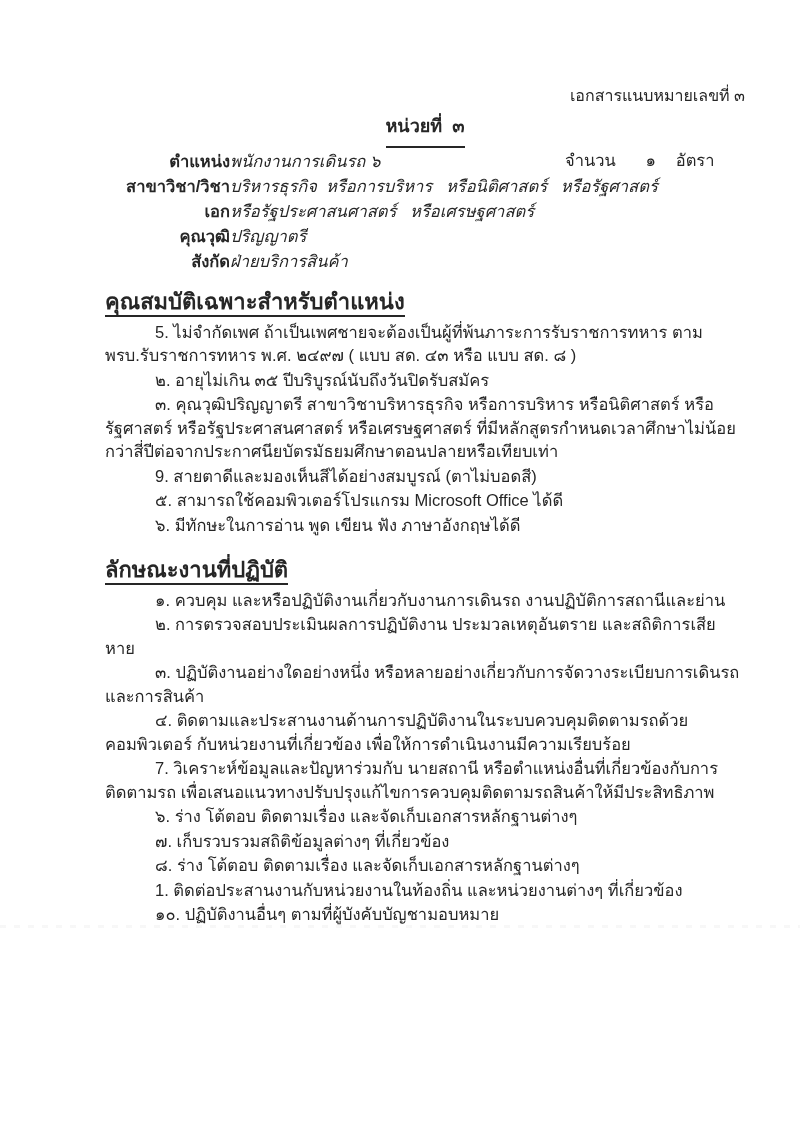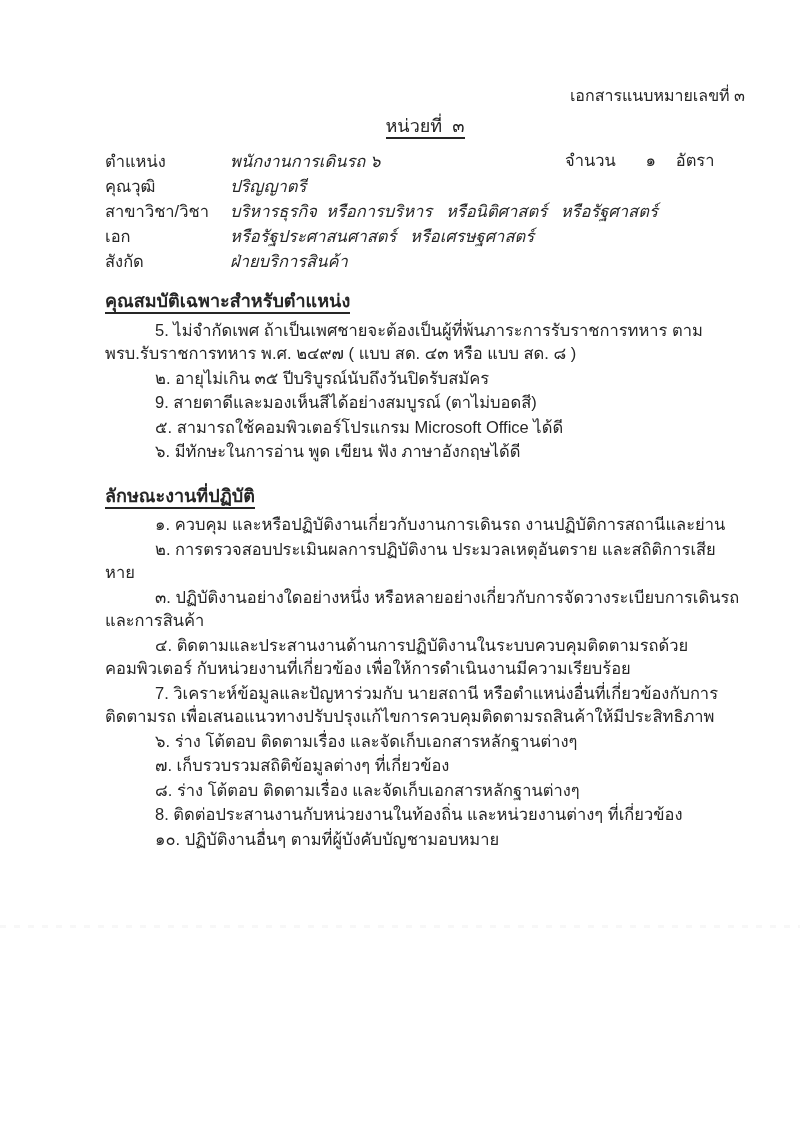--- a/index.html
+++ b/index.html
@@ -21,53 +21,54 @@
     text-align: right;
     font-size: 16px;
     margin-bottom: 7px;
     white-space: pre-wrap;
   }
   .doc-title {
     text-align: center;
     margin-bottom: 11px;
   }
   .doc-title .u {
-    font-weight: normal;
+    font-weight: bold;
     font-size: 18px;
     border-bottom: 2px solid var(--ink, #262626);
-    padding-bottom: 1px;
+    padding-bottom: 10px;
     white-space: pre-wrap;
     margin-top: 20px;
   }
   .info { margin-bottom: 16px; }
   .info .row {
     position: relative;
     display: flex;
     align-items: flex-start;
     line-height: 25px;
   }
   .info .lbl {
     flex: none;
     width: 125px;
-    font-weight: normal;
+    font-weight: bold;
+    text-align: right;
   }
   .info .val, .info .val2 { white-space: pre-wrap; font-style: italic; }
   .info .valwrap { flex: 1 1 auto; }
   .info .extra {
     position: absolute;
     left: 460px;
     top: 0;
     white-space: pre-wrap;
     font-family: Liberation Mono, monospace;
   }
   .section { margin-bottom: 21px; }
   .section-title { margin-bottom: 5px; }
   .section-title .u {
     font-weight: bold;
-    font-size: 18px;
+    font-size: 22px;
     border-bottom: 2px solid var(--ink, #262626);
     padding-bottom: 1px;
   }
   p.item {
     text-indent: 50px;
     margin-bottom: 1px;
     overflow-wrap: anywhere;
   }
   .scan-noise {
     position: absolute;
@@ -88,57 +89,58 @@
     <span class="u">หน่วยที่  ๓</span>
   </div>
 
   <div class="info">
     <div class="row">
       <span class="lbl">ตำแหน่ง</span>
       <span class="val">พนักงานการเดินรถ ๖</span>
       <span class="extra">จำนวน   ๑  อัตรา</span>
     </div>
     <div class="row">
-      <span class="lbl">คุณวุฒิ</span>
-      <span class="val">ปริญญาตรี</span>
-    </div>
-    <div class="row">
       <span class="lbl">สาขาวิชา/วิชาเอก</span>
       <span class="valwrap">
         <span class="val" style="display:block">บริหารธุรกิจ  หรือการบริหาร   หรือนิติศาสตร์   หรือรัฐศาสตร์</span>
         <span class="val2" style="display:block">หรือรัฐประศาสนศาสตร์   หรือเศรษฐศาสตร์</span>
       </span>
+    </div>
+    <div class="row">
+      <span class="lbl">คุณวุฒิ</span>
+      <span class="val">ปริญญาตรี</span>
     </div>
     <div class="row">
       <span class="lbl">สังกัด</span>
       <span class="val">ฝ่ายบริการสินค้า</span>
     </div>
   </div>
 
   <div class="section">
     <div class="section-title">
       <span class="u">คุณสมบัติเฉพาะสำหรับตำแหน่ง</span>
     </div>
     <p class="item">5. ไม่จำกัดเพศ  ถ้าเป็นเพศชายจะต้องเป็นผู้ที่พ้นภาระการรับราชการทหาร   ตาม พรบ.รับราชการทหาร พ.ศ. ๒๔๙๗  ( แบบ สด. ๔๓ หรือ แบบ สด. ๘ )</p>
     <p class="item">๒. อายุไม่เกิน ๓๕ ปีบริบูรณ์นับถึงวันปิดรับสมัคร</p>
+    <p class="item">๓. คุณวุฒิปริญญาตรี  สาขาวิชาบริหารธุรกิจ  หรือการบริหาร   หรือนิติศาสตร์  หรือรัฐศาสตร์ หรือรัฐประศาสนศาสตร์  หรือเศรษฐศาสตร์   ที่มีหลักสูตรกำหนดเวลาศึกษาไม่น้อยกว่าสี่ปีต่อจากประกาศนียบัตรมัธยมศึกษาตอนปลายหรือเทียบเท่า</p>
     <p class="item">9. สายตาดีและมองเห็นสีได้อย่างสมบูรณ์ (ตาไม่บอดสี)</p>
     <p class="item">๕. สามารถใช้คอมพิวเตอร์โปรแกรม Microsoft Office ได้ดี</p>
     <p class="item">๖. มีทักษะในการอ่าน พูด เขียน ฟัง ภาษาอังกฤษได้ดี</p>
   </div>
 
   <div class="section">
     <div class="section-title">
       <span class="u">ลักษณะงานที่ปฏิบัติ</span>
     </div>
     <p class="item">๑. ควบคุม  และหรือปฏิบัติงานเกี่ยวกับงานการเดินรถ  งานปฏิบัติการสถานีและย่าน</p>
     <p class="item">๒. การตรวจสอบประเมินผลการปฏิบัติงาน ประมวลเหตุอันตราย และสถิติการเสียหาย</p>
     <p class="item">๓. ปฏิบัติงานอย่างใดอย่างหนึ่ง หรือหลายอย่างเกี่ยวกับการจัดวางระเบียบการเดินรถ  และการสินค้า</p>
     <p class="item">๔. ติดตามและประสานงานด้านการปฏิบัติงานในระบบควบคุมติดตามรถด้วยคอมพิวเตอร์ กับหน่วยงานที่เกี่ยวข้อง เพื่อให้การดำเนินงานมีความเรียบร้อย</p>
     <p class="item">7. วิเคราะห์ข้อมูลและปัญหาร่วมกับ นายสถานี หรือตำแหน่งอื่นที่เกี่ยวข้องกับการติดตามรถ เพื่อเสนอแนวทางปรับปรุงแก้ไขการควบคุมติดตามรถสินค้าให้มีประสิทธิภาพ</p>
     <p class="item">๖. ร่าง โต้ตอบ ติดตามเรื่อง และจัดเก็บเอกสารหลักฐานต่างๆ</p>
     <p class="item">๗. เก็บรวบรวมสถิติข้อมูลต่างๆ ที่เกี่ยวข้อง</p>
     <p class="item">๘. ร่าง โต้ตอบ ติดตามเรื่อง และจัดเก็บเอกสารหลักฐานต่างๆ</p>
-    <p class="item">8. ติดต่อประสานงานกับหน่วยงานในท้องถิ่น และหน่วยงานต่างๆ ที่เกี่ยวข้อง</p>
+    <p class="item">1. ติดต่อประสานงานกับหน่วยงานในท้องถิ่น และหน่วยงานต่างๆ ที่เกี่ยวข้อง</p>
     <p class="item">๑๐. ปฏิบัติงานอื่นๆ ตามที่ผู้บังคับบัญชามอบหมาย</p>
   </div>
 
   <div class="scan-noise"></div>
 </div>
 
 </body></html>

